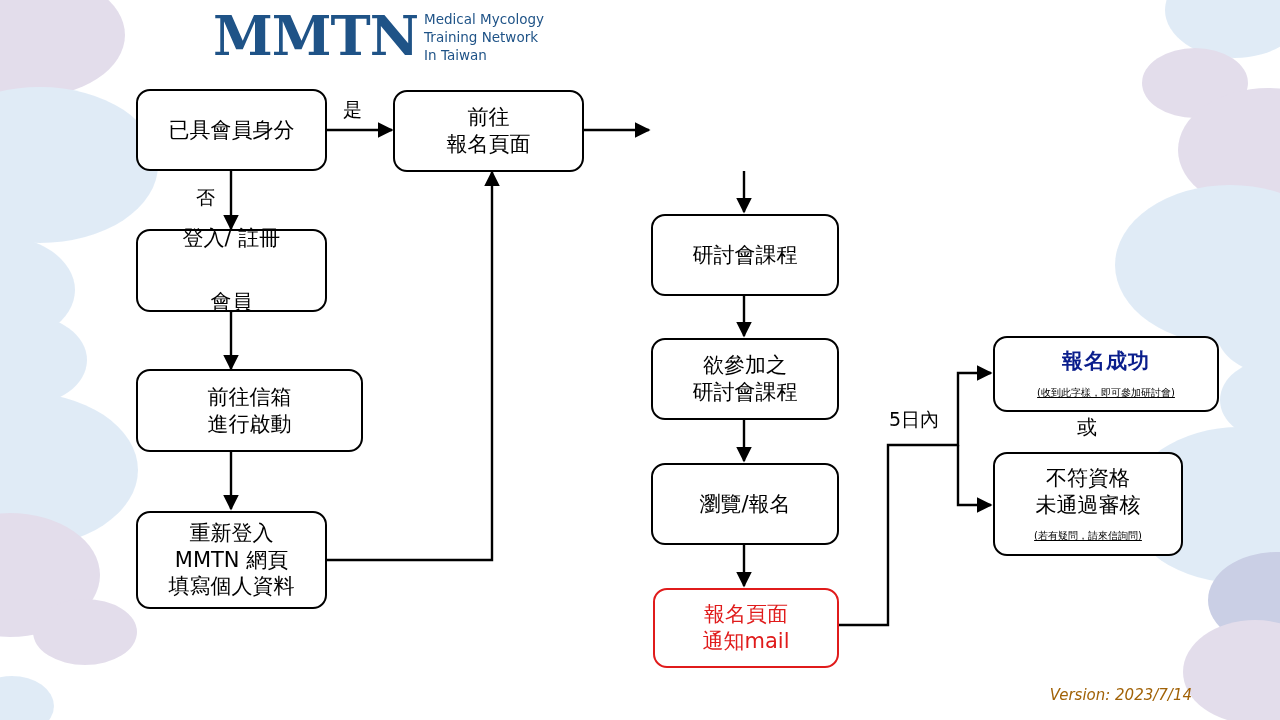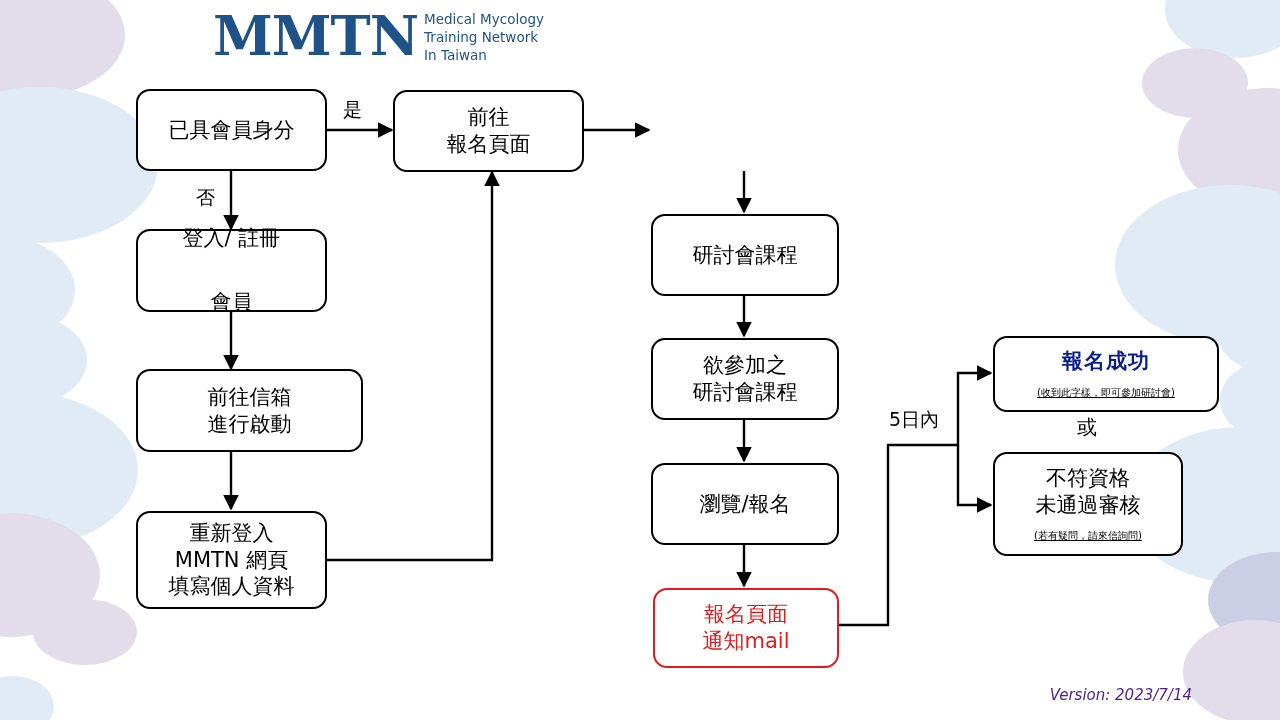--- a/index.html
+++ b/index.html
@@ -107,21 +107,21 @@
     font-size: 20px;
     color: #000;
     z-index: 4;
   }
   #version-stamp {
     position: absolute;
     right: 88px;
     top: 686px;
     font-style: italic;
     font-size: 15px;
-    color: #4c1d95;
+    color: #a16207;
     white-space: nowrap;
   }
 </style>
 </head>
 <body>
 
 <div id="stage">
 
   <svg id="bg-deco" viewBox="0 0 1280 720" xmlns="http://www.w3.org/2000/svg">
     <g opacity="0.55">

